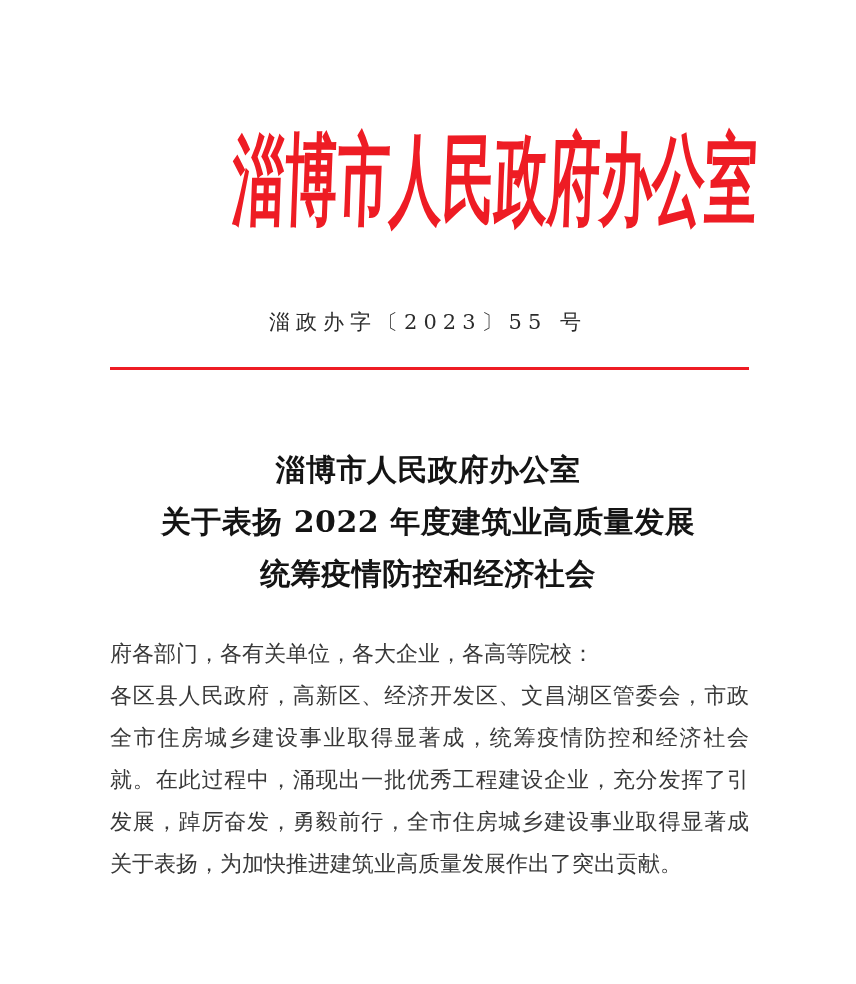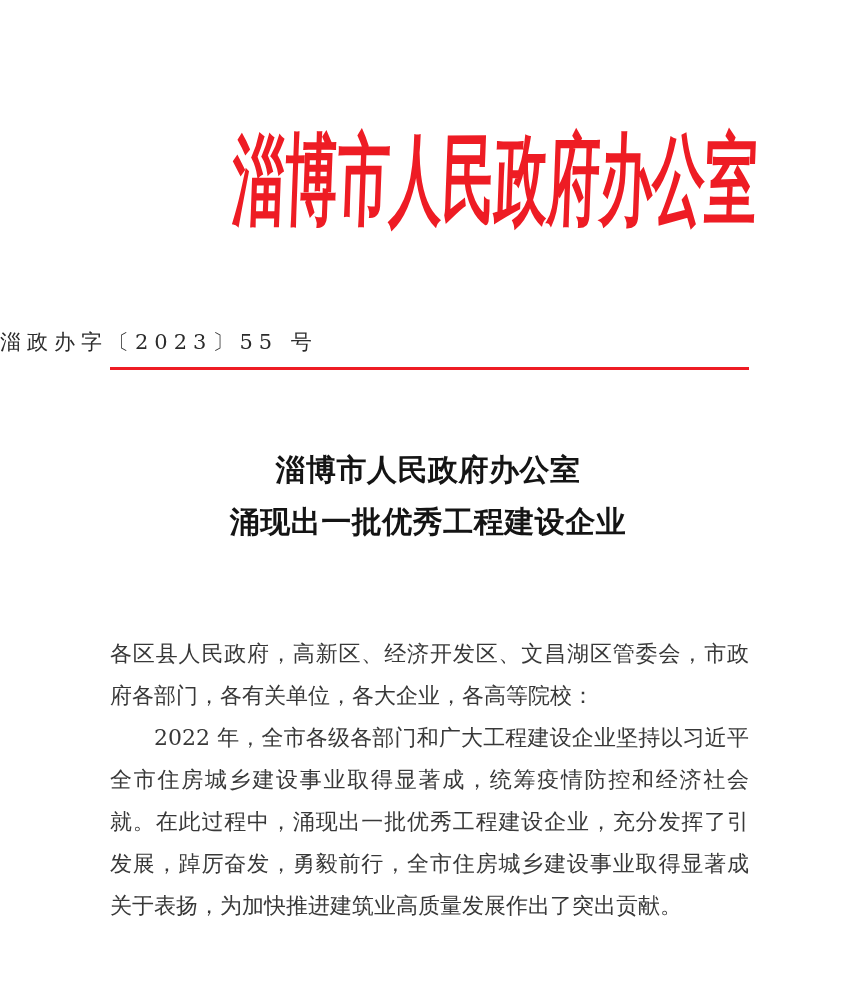--- a/index.html
+++ b/index.html
@@ -36,24 +36,24 @@
     line-height: 1.08;
     color: var(--accent-red);
     transform: scaleX(0.53) skewX(-4deg);
     transform-origin: 50% 50%;
     white-space: nowrap;
   }
 
   
   .doc-number {
     position: absolute;
-    top: 328px;
+    top: 308px;
     left: 0;
     width: 100%;
-    text-align: left;
+    text-align: center;
     font-size: 21px;
     line-height: 28px;
     letter-spacing: 6px;
     color: var(--docnum-text);
     white-space: nowrap;
   }
 
   
   .red-divider {
     position: absolute;
@@ -113,30 +113,30 @@
   <div class="masthead">
     <span class="masthead-text">淄博市人民政府办公室</span>
   </div>
 
   <div class="doc-number">淄政办字〔2023〕55 号</div>
 
   <div class="red-divider"></div>
 
   <div class="doc-title">
     <div class="title-line">淄博市人民政府办公室</div>
-    <div class="title-line">涌现出一批优秀工程建设企业</div>
+    <div class="title-line">关于表扬 2022 年度建筑业高质量发展</div>
+    <div class="title-line">统筹疫情防控和经济社会</div>
   </div>
 
   <div class="doc-body">
     <div>
+      <div class="body-line">府各部门，各有关单位，各大企业，各高等院校：</div>
       <div class="body-line fill">各区县人民政府，高新区、经济开发区、文昌湖区管委会，市政</div>
-      <div class="body-line">府各部门，各有关单位，各大企业，各高等院校：</div>
     </div>
     <div>
-      <div class="body-line fill indent">2022 年，全市各级各部门和广大工程建设企业坚持以习近平</div>
       <div class="body-line fill">全市住房城乡建设事业取得显著成，统筹疫情防控和经济社会</div>
       <div class="body-line fill">就。在此过程中，涌现出一批优秀工程建设企业，充分发挥了引</div>
       <div class="body-line fill">发展，踔厉奋发，勇毅前行，全市住房城乡建设事业取得显著成</div>
       <div class="body-line">关于表扬，为加快推进建筑业高质量发展作出了突出贡献。</div>
     </div>
   </div>
 
 </div>
 
 </body></html>

